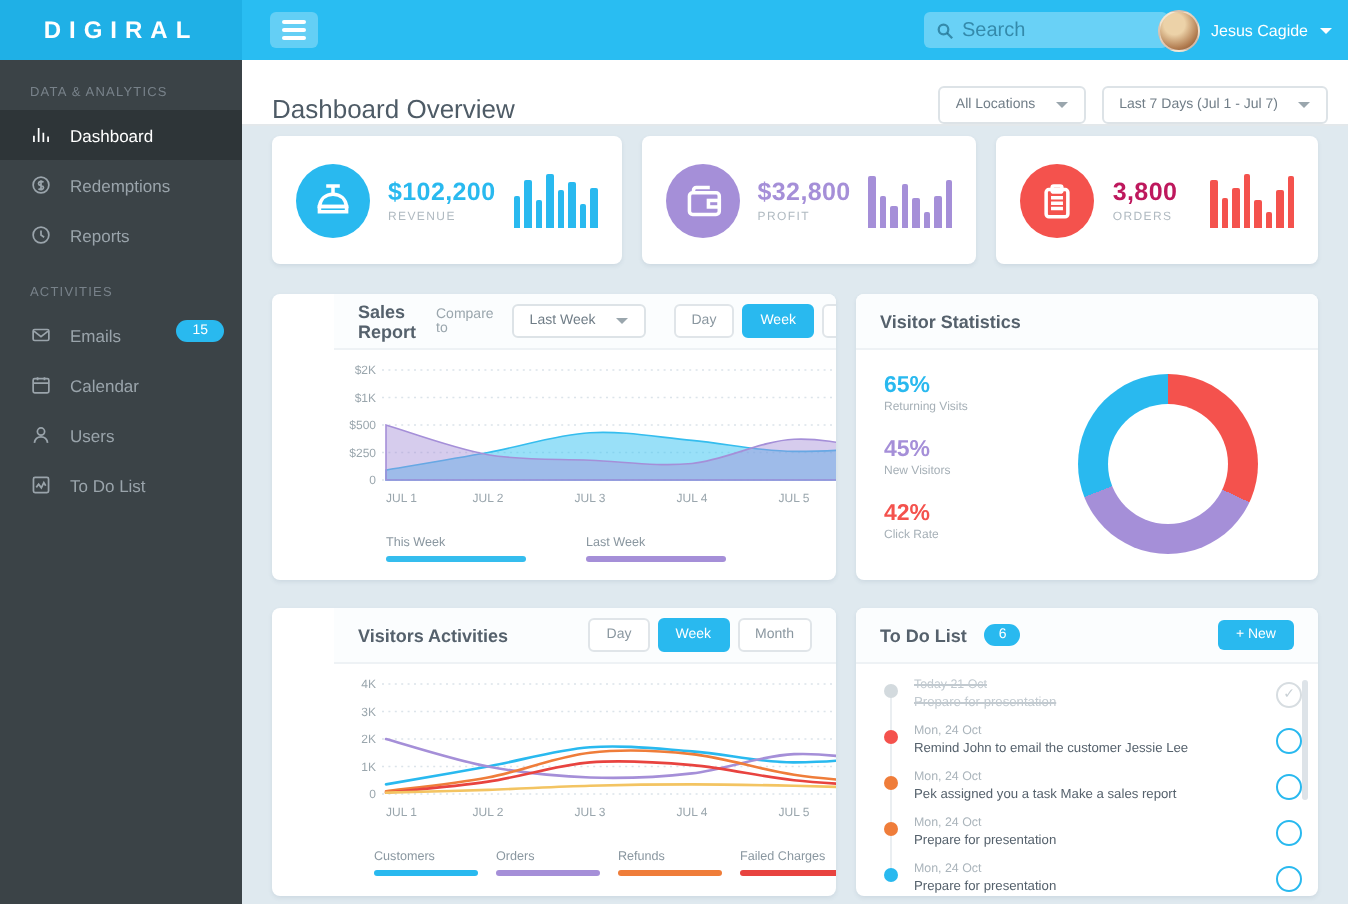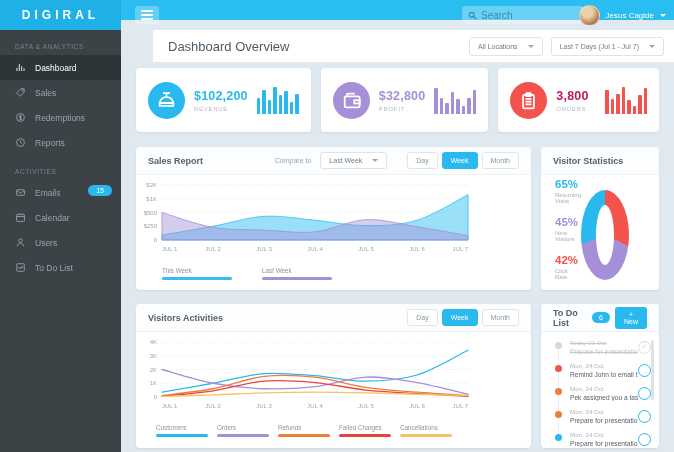--- a/index.html
+++ b/index.html
@@ -2,21 +2,21 @@
 <html><head>
 <meta charset="utf-8">
 <style>
   * { box-sizing: border-box; margin: 0; padding: 0; }
   html,body { width:674px; height:452px; }
   body {
     position:relative; font-family:"Liberation Sans", sans-serif;
     background:#dfe9ef; overflow:hidden; color:#55616c;
   }
   
-  .header { position:absolute; top:0; left:0; right:0; height:20px; background:#29bdf2; z-index:5; }
+  .header { position:absolute; top:0; left:0; right:0; height:30px; background:#29bdf2; z-index:5; }
   .logo { position:absolute; left:0; top:0; width:121px; height:30px; background:#1fb0e6;
           color:#fff; font-weight:bold; letter-spacing:4px; font-size:12px;
           display:flex; align-items:center; justify-content:center; }
   .hamburger { position:absolute; left:135px; top:6px; width:24px; height:18px;
           background:rgba(255,255,255,.28); border-radius:3px; display:flex;
           flex-direction:column; justify-content:center; align-items:center; gap:2px; cursor:pointer; }
   .hamburger i { width:12px; height:2px; background:#fff; border-radius:1px; display:block; }
   .search { position:absolute; left:462px; top:6px; width:122px; height:18px;
           background:rgba(255,255,255,.30); border-radius:3px; display:flex; align-items:center;
           padding:0 6px; gap:4px; }
@@ -40,21 +40,21 @@
   .side-item { display:flex; align-items:center; gap:9px; padding:7px 15px; color:#9aa4ab;
           font-size:8.5px; position:relative; cursor:pointer; }
   .side-item.active { background:#2e3538; color:#fff; }
   .side-item svg { width:11px; height:11px; stroke:currentColor; fill:none; stroke-width:1.1; flex:none; }
   .side-badge { position:absolute; right:9px; top:5px; background:#29b9ef; color:#fff;
           border-radius:9px; font-size:7px; padding:2px 8px; }
 
   
   .main { position:absolute; left:121px; top:30px; right:0; bottom:0; }
   .titlebar { height:33px; background:#fff; border-bottom:1px solid #e3e8eb; display:flex;
-          align-items:center; padding:0 10px 0 15px; gap:16px;margin-left:32px; }
+          align-items:flex-end; padding:0 10px 0 15px; gap:16px; }
   .page-title { font-size:13px; color:#4e5b66; flex:1; }
   .select { height:19px; border:1px solid #dde3e7; border-radius:3px; background:#fff;
           display:flex; align-items:center; font-size:7px; color:#707d87; padding:0 8px;
           gap:10px; cursor:pointer; white-space:nowrap; }
   .select span.val { pointer-events:none; }
   .content { padding:5px 15px 0; }
 
   
   .cards { display:flex; gap:10px; height:64px; }
   .card { flex:1; background:#fff; border-radius:4px; box-shadow:0 1px 2px rgba(84,110,130,.12);
@@ -76,30 +76,30 @@
   .panel-head { height:28px; background:#fbfdfe; border-bottom:1px solid #eef2f5; display:flex;
           align-items:center; padding:0 12px; gap:5px; }
   .panel-title { font-size:9px; font-weight:bold; color:#55616c; }
   .spacer { flex:1; }
   .compare-label { font-size:7px; color:#9aa6ad; margin-right:4px; }
   .select.small { height:17px; }
   .tgl { height:17px; padding:0 8px; border:1px solid #e0e5e9; border-radius:3px; background:#fff;
           font-size:7px; color:#8a97a0; display:flex; align-items:center; justify-content:center;
           margin-left:4px; cursor:pointer; }
   .tgl.active { background:#29b9ef; border-color:#29b9ef; color:#fff; }
-  .p-sales { width:395px; }
+  .p-sales { width:282px;padding-left:31px; }
   .p-visitor { flex:1; }
   .chart-body { padding:3px 0 0; }
   .legend { display:flex; padding-left:26px; margin-top:1px; }
   .legend .li { margin-right:0; }
   .legend .li .lbl { font-size:6.3px; color:#8a97a0; }
   .legend .li .bar { height:3px; border-radius:2px; margin-top:3px; }
 
   
-  .visitor-body { display:flex; align-items:flex-end; padding:12px 30px 10px 14px; height:115px; }
+  .visitor-body { display:flex; align-items:flex-start; padding:12px 30px 10px 14px; height:115px; }
   .vstats { display:flex; flex-direction:column; gap:12px; }
   .vstat-value { font-size:11.5px; font-weight:bold; }
   .vstat-label { font-size:6px; color:#a6b0b7; margin-top:2px; }
   .donut { width:90px; height:90px; border-radius:50%; margin-left:auto; position:relative; }
   .donut::after { content:''; position:absolute; inset:15px; background:#fff; border-radius:50%; }
 
   
   .todo-head-badge { background:#29b9ef; color:#fff; border-radius:8px; font-size:7px;
           padding:2px 7px; margin-left:4px; }
   .btn-new { margin-left:auto; background:#29b9ef; color:#fff; border:none; border-radius:3px;
@@ -145,27 +145,20 @@
   </div>
 </div>
 
 <div class="sidebar" id="sidebar">
     <div class="side-section">DATA &amp; ANALYTICS</div>
     <div class="side-item active">
       <svg viewBox="0 0 14 14">
         <path d="M2.5 11.5V7.5M5.5 11.5V2.5M8.5 11.5V5.5M11.5 11.5V8"></path>
       </svg>
       <span>Dashboard</span>
-    </div>
-    <div class="side-item">
-      <svg viewBox="0 0 14 14">
-        <path d="M7.5 2.2h4.2v4.2L6.3 11.8 2.1 7.6z"></path>
-        <circle cx="9.6" cy="4.3" r="0.8"></circle>
-      </svg>
-      <span>Sales</span>
     </div>
     <div class="side-item">
       <svg viewBox="0 0 14 14">
         <circle cx="7" cy="7" r="5"></circle>
         <path d="M7 4v6M8.6 5.2c-1.6-1-3.2-.2-3.2 1 0 1.6 3.2.8 3.2 2.4 0 1.3-1.9 1.9-3.2.8"></path>
       </svg>
       <span>Redemptions</span>
     </div>
     <div class="side-item">
       <svg viewBox="0 0 14 14">

